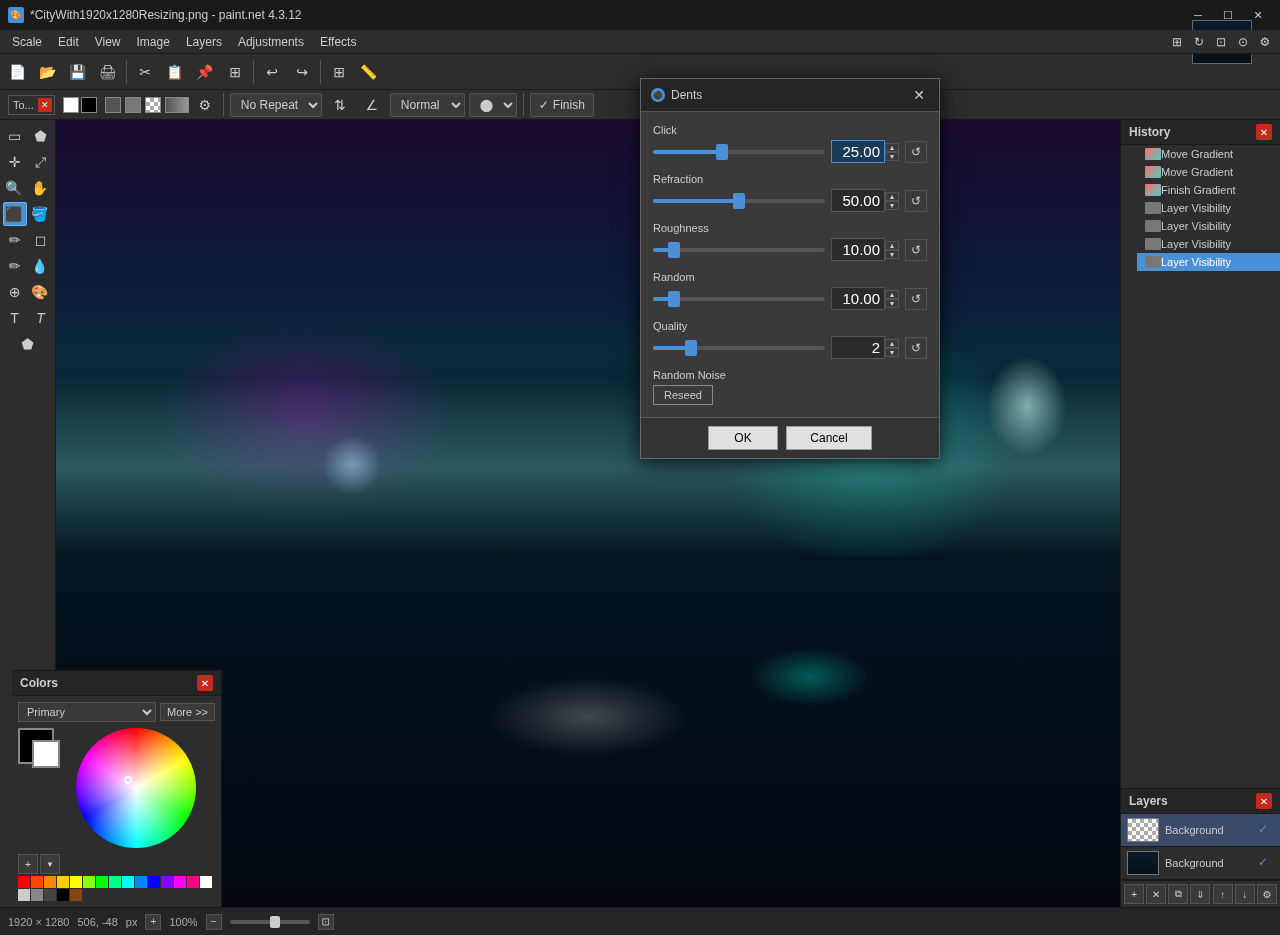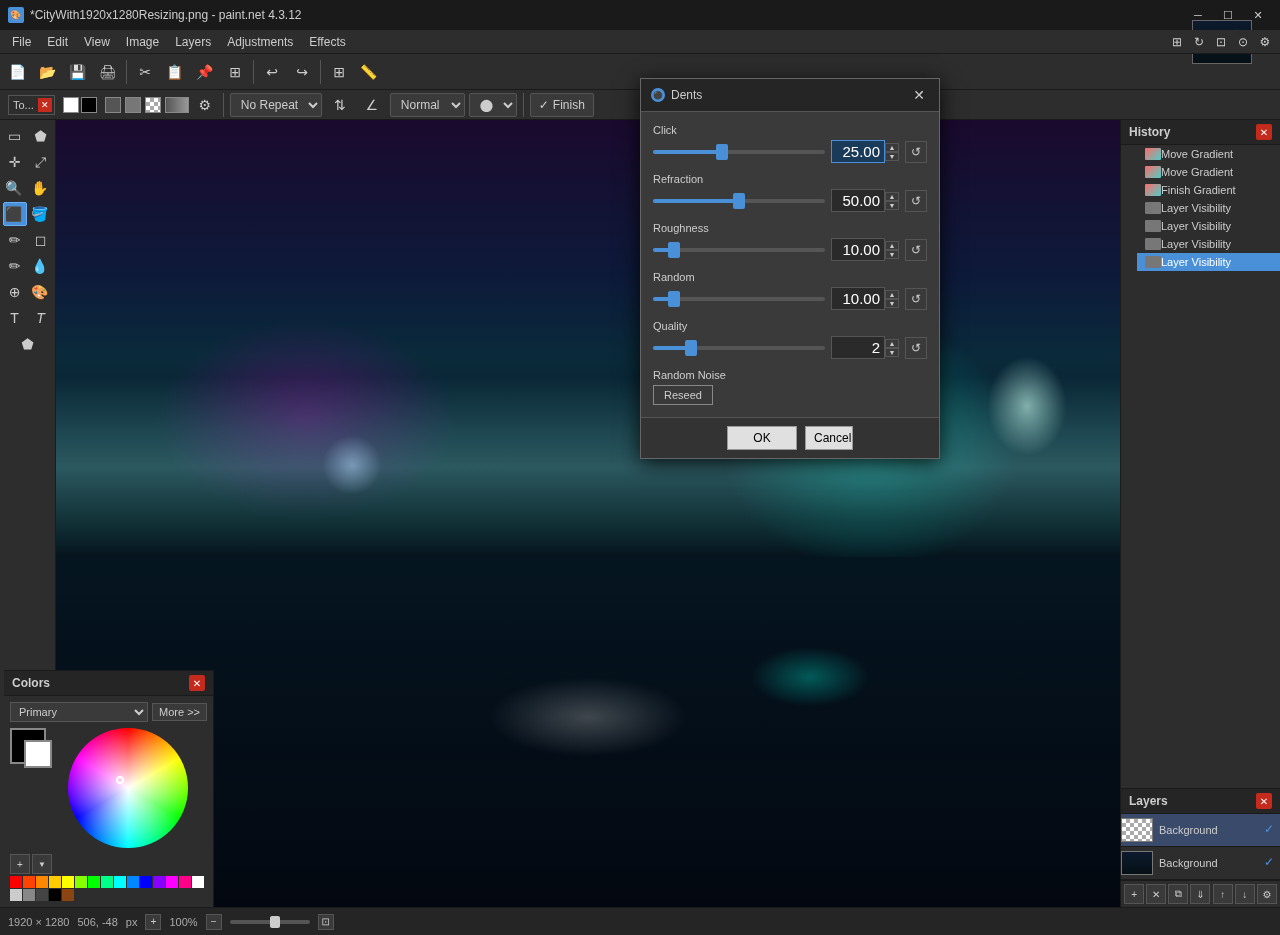--- a/index.html
+++ b/index.html
@@ -390,21 +390,21 @@
     }
     .layers-header {
       background: #252525;
       padding: 4px 8px;
       display: flex;
       align-items: center;
       justify-content: space-between;
       border-bottom: 1px solid #1a1a1a;
     }
     .layer-item {
-      padding: 4px 0;
+      padding: 4px 6px;
       display: flex;
       align-items: center;
       gap: 6px;
       cursor: pointer;
       border-bottom: 1px solid #1a1a1a;
     }
     .layer-item.active { background: #3a4a6a; }
     .layer-thumb {
       width: 32px; height: 24px;
       background: #555;
@@ -649,21 +649,21 @@
     .dialog-ok-btn {
       width: 70px;
       background: #e0e0e0;
       border: 1px solid #999;
       color: #000;
       padding: 4px 8px;
       font-size: 12px;
       cursor: pointer;
     }
     .dialog-cancel-btn {
-      width: 48px;
+      width: 86px;
       background: #e0e0e0;
       border: 1px solid #999;
       color: #000;
       padding: 4px 8px;
       font-size: 12px;
       cursor: pointer;
     }
     .tr-btn {
       width: 22px; height: 22px;
       background: transparent;
@@ -724,21 +724,21 @@
     <span class="title-bar-text">*CityWith1920x1280Resizing.png - paint.net 4.3.12</span>
   </div>
   <div class="title-bar-controls">
     <button class="title-btn">─</button>
     <button class="title-btn">☐</button>
     <button class="title-btn close">✕</button>
   </div>
 </div>
 
 <div class="menu-bar">
-  <span class="menu-item">File</span>
+  <span class="menu-item">Scale</span>
   <span class="menu-item">Edit</span>
   <span class="menu-item">View</span>
   <span class="menu-item">Image</span>
   <span class="menu-item">Layers</span>
   <span class="menu-item">Adjustments</span>
   <span class="menu-item">Effects</span>
 
   <div style="margin-left: auto; display: flex; align-items: center; gap: 4px;">
     <div class="thumbnail">
       <div class="thumbnail-glow"></div>
@@ -910,21 +910,21 @@
         <span>Layer Visibility</span>
       </div>
     </div>
     <div class="history-undo-redo">
       <button class="undo-redo-btn">↩</button>
       <button class="undo-redo-btn">↪</button>
     </div>
   </div>
 </div>
 
-<div style="position: absolute; bottom: 28px; left: 4px; width: 210px; background: #2d2d2d; border-right: 1px solid #1a1a1a; border-top: 1px solid #1a1a1a;">
+<div style="position: absolute; bottom: 28px; left: 12px; width: 210px; background: #2d2d2d; border-right: 1px solid #1a1a1a; border-top: 1px solid #1a1a1a;">
   <div class="colors-header">
     <span class="panel-title">Colors</span>
     <button class="panel-close">✕</button>
   </div>
   <div class="colors-body">
     <div class="colors-controls">
       <select class="primary-dropdown">
         <option>Primary</option>
         <option>Secondary</option>
       </select>

